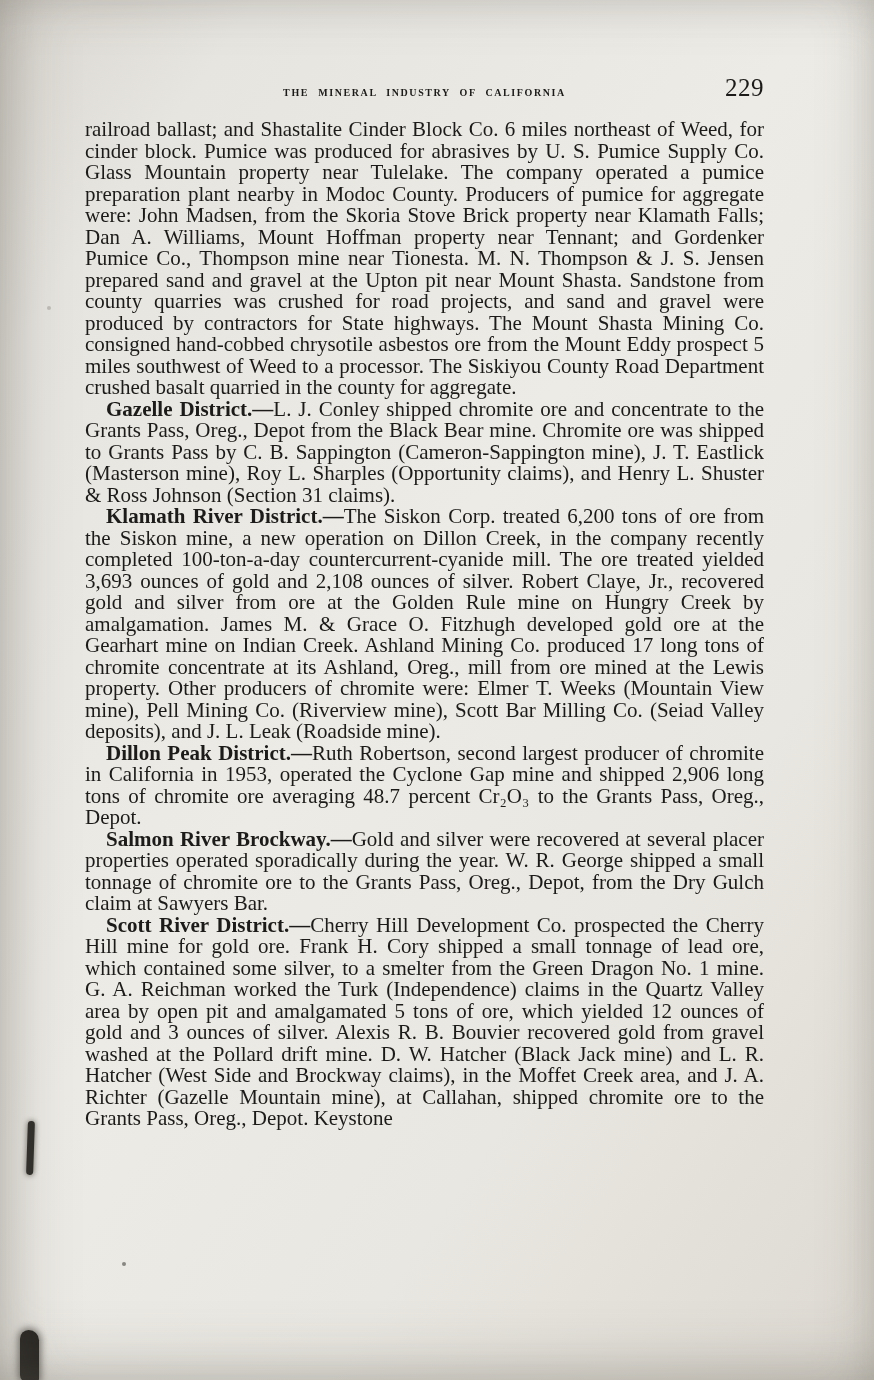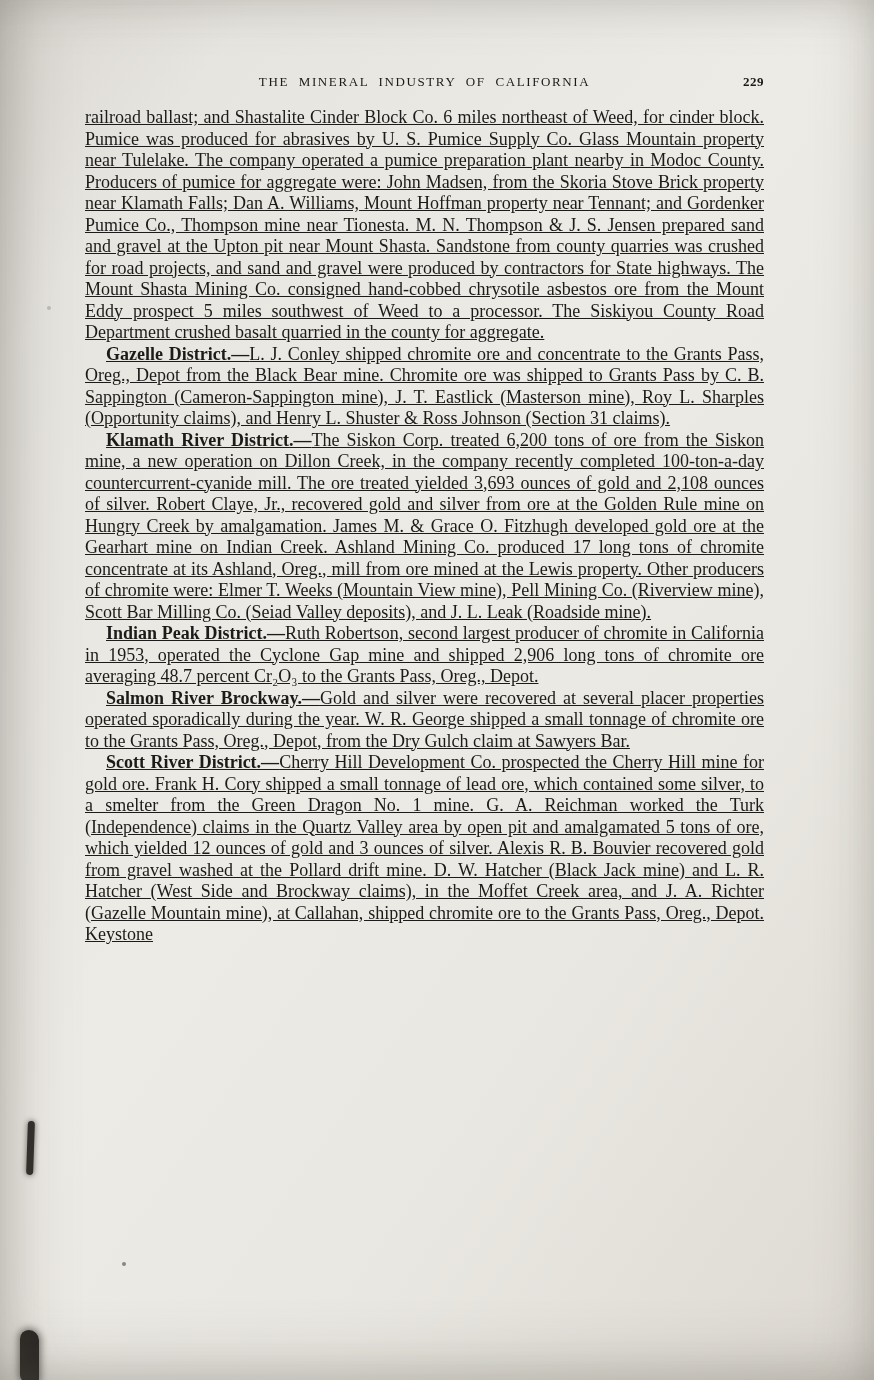--- a/index.html
+++ b/index.html
@@ -34,39 +34,38 @@
     z-index: 2;
   }
   .running-header {
     display: grid;
     grid-template-columns: 1fr auto 1fr;
     align-items: baseline;
     margin-bottom: 17px;
   }
   .running-title {
     grid-column: 2;
-    font-weight: 400;
-    font-size: 13px;
+    font-weight: 700;
+    font-size: 10px;
     letter-spacing: 1.6px;
     word-spacing: 5px;
     white-space: nowrap;
   }
   .page-number {
     grid-column: 3;
     text-align: right;
-    font-weight: 700;
-    font-size: 13px;
+    font-weight: 400;
+    font-size: 25px;
     letter-spacing: 0.5px;
   }
   .page-body {
-    font-size: 18px;
+    font-size: 21px;
     line-height: 21.5px;
     text-align: justify;
     text-justify: inter-word;
-    text-decoration: underline;
   }
   .page-body p {
     margin: 0;
   }
   .page-body p.indent {
     text-indent: 21px;
   }
   .district-lead {
     font-weight: 700;
   }
@@ -110,21 +109,21 @@
 
 <div class="page-inner">
   <div class="running-header">
     <span class="running-title">THE MINERAL INDUSTRY OF CALIFORNIA</span>
     <span class="page-number">229</span>
   </div>
   <div class="page-body">
       <p>railroad ballast; and Shastalite Cinder Block Co. 6 miles northeast of Weed, for cinder block.  Pumice was produced for abrasives by U. S. Pumice Supply Co. Glass Mountain property near Tulelake.  The company operated a pumice preparation plant nearby in Modoc County.  Producers of pumice for aggregate were: John Madsen, from the Skoria Stove Brick property near Klamath Falls; Dan A. Williams, Mount Hoffman property near Tennant; and Gordenker Pumice Co., Thompson mine near Tionesta.  M. N. Thompson &amp; J. S. Jensen prepared sand and gravel at the Upton pit near Mount Shasta.  Sandstone from county quarries was crushed for road projects, and sand and gravel were produced by contractors for State highways.  The Mount Shasta Mining Co. consigned hand-cobbed chrysotile asbestos ore from the Mount Eddy prospect 5 miles southwest of Weed to a processor.  The Siskiyou County Road Department crushed basalt quarried in the county for aggregate.</p>
       <p class="indent"><span class="district-lead">Gazelle District.—</span>L. J. Conley shipped chromite ore and concentrate to the Grants Pass, Oreg., Depot from the Black Bear mine. Chromite ore was shipped to Grants Pass by C. B. Sappington (Cameron-Sappington mine), J. T. Eastlick (Masterson mine), Roy L. Sharples (Opportunity claims), and Henry L. Shuster &amp; Ross Johnson (Section 31 claims).</p>
       <p class="indent"><span class="district-lead">Klamath River District.—</span>The Siskon Corp. treated 6,200 tons of ore from the Siskon mine, a new operation on Dillon Creek, in the company recently completed 100-ton-a-day countercurrent-cyanide mill.  The ore treated yielded 3,693 ounces of gold and 2,108 ounces of silver.  Robert Claye, Jr., recovered gold and silver from ore at the Golden Rule mine on Hungry Creek by amalgamation.  James M. &amp; Grace O. Fitzhugh developed gold ore at the Gearhart mine on Indian Creek.  Ashland Mining Co. produced 17 long tons of chromite concentrate at its Ashland, Oreg., mill from ore mined at the Lewis property.  Other producers of chromite were: Elmer T. Weeks (Mountain View mine), Pell Mining Co. (Riverview mine), Scott Bar Milling Co. (Seiad Valley deposits), and J. L. Leak (Roadside mine).</p>
-      <p class="indent"><span class="district-lead">Indian Peak District.—</span>Ruth Robertson, second largest producer of chromite in California in 1953, operated the Cyclone Gap mine and shipped 2,906 long tons of chromite ore averaging 48.7 percent Cr₂O₃ to the Grants Pass, Oreg., Depot.</p>
+      <p class="indent"><span class="district-lead">Dillon Peak District.—</span>Ruth Robertson, second largest producer of chromite in California in 1953, operated the Cyclone Gap mine and shipped 2,906 long tons of chromite ore averaging 48.7 percent Cr₂O₃ to the Grants Pass, Oreg., Depot.</p>
       <p class="indent"><span class="district-lead">Salmon River Brockway.—</span>Gold and silver were recovered at several placer properties operated sporadically during the year.  W. R. George shipped a small tonnage of chromite ore to the Grants Pass, Oreg., Depot, from the Dry Gulch claim at Sawyers Bar.</p>
       <p class="indent"><span class="district-lead">Scott River District.—</span>Cherry Hill Development Co. prospected the Cherry Hill mine for gold ore.  Frank H. Cory shipped a small tonnage of lead ore, which contained some silver, to a smelter from the Green Dragon No. 1 mine.  G. A. Reichman worked the Turk (Independence) claims in the Quartz Valley area by open pit and amalgamated 5 tons of ore, which yielded 12 ounces of gold and 3 ounces of silver.  Alexis R. B. Bouvier recovered gold from gravel washed at the Pollard drift mine.  D. W. Hatcher (Black Jack mine) and L. R. Hatcher (West Side and Brockway claims), in the Moffet Creek area, and J. A. Richter (Gazelle Mountain mine), at Callahan, shipped chromite ore to the Grants Pass, Oreg., Depot.  Keystone</p>
     </div>
 </div>
 
 <div class="artifact-streak"></div>
 <div class="artifact-blob"></div>
 <div class="speck speck-1"></div>
 <div class="speck speck-2"></div>
 <div class="vignette"></div>

